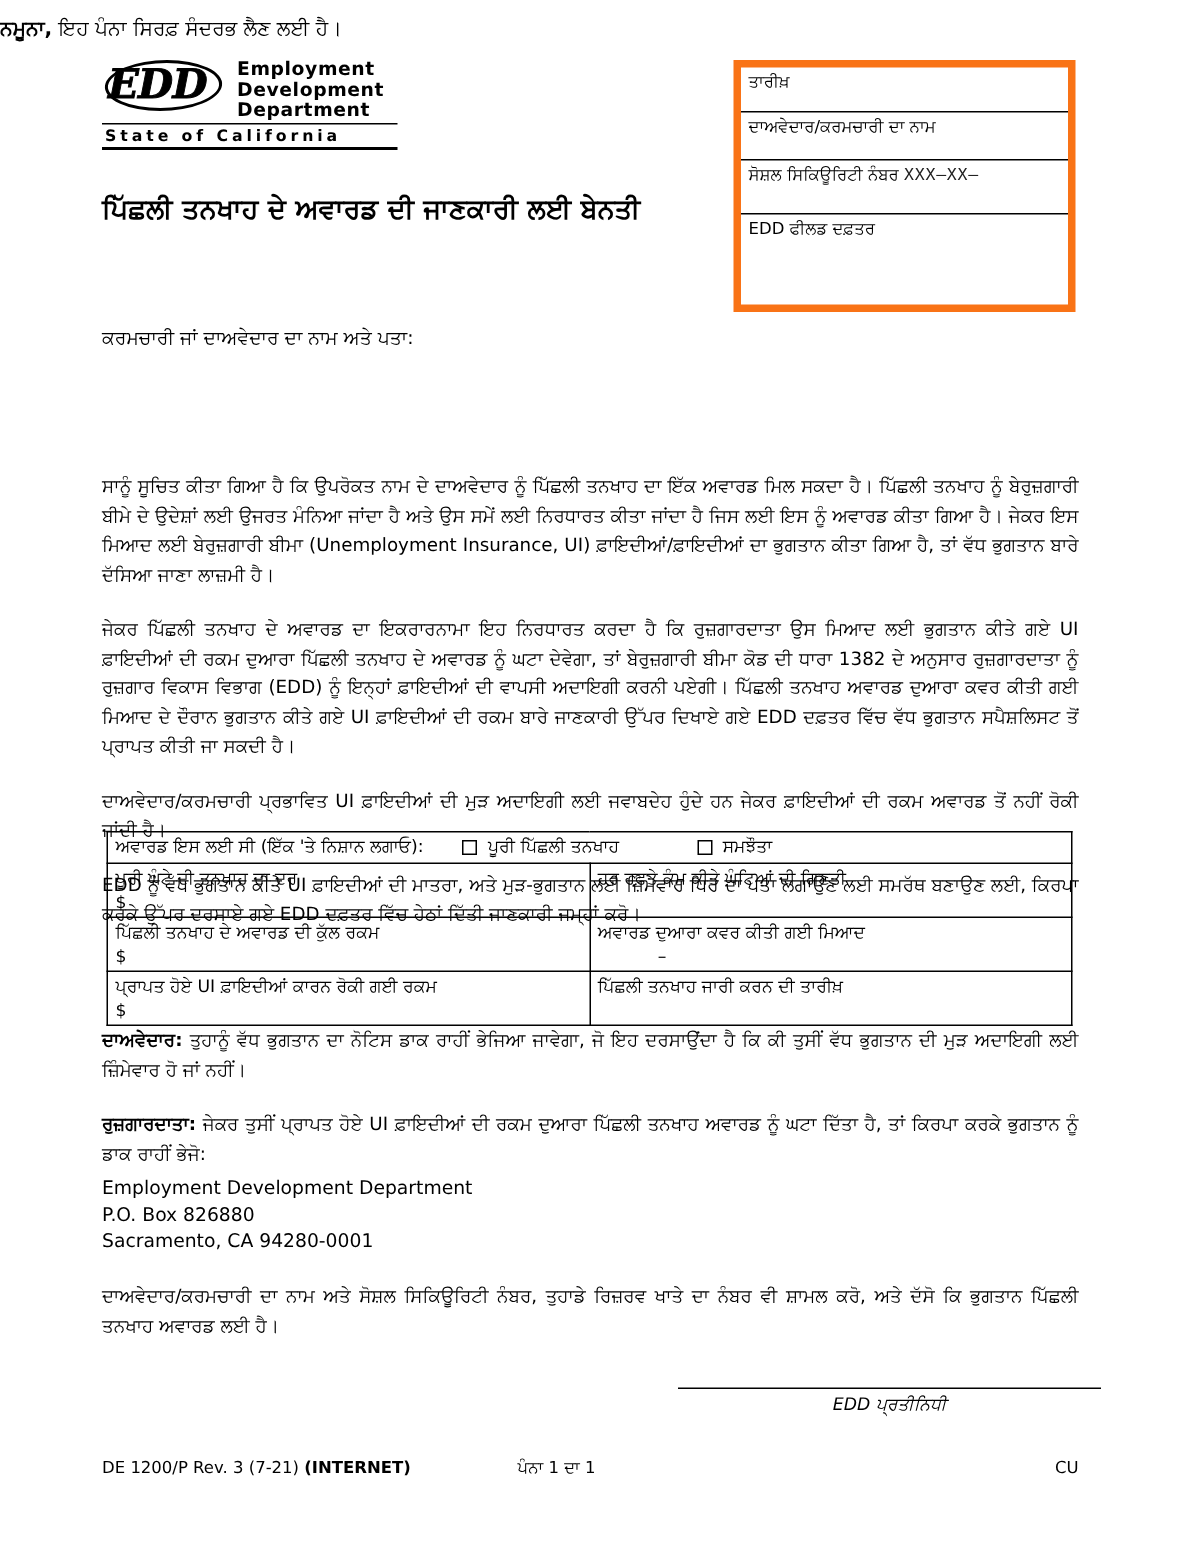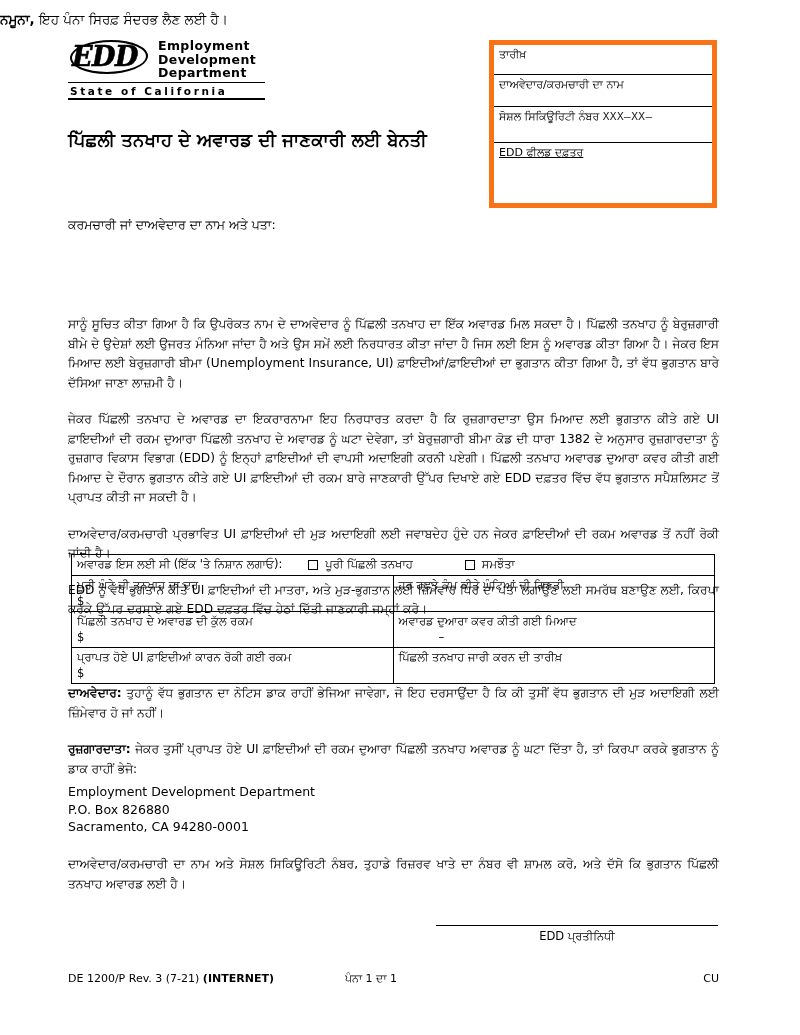--- a/index.html
+++ b/index.html
@@ -120,21 +120,21 @@
     padding: 3px 5px 2px 5px;
     font-size: 11px;
     line-height: 14px;
   }
   .header-box .hb-row:last-child {
     border-bottom: none;
   }
   .hb-r1 { height: 30px; }
   .hb-r2 { height: 32px; }
   .hb-r3 { height: 36px; }
-  .hb-r4 { height: 60px; text-decoration: underline; }
+  .hb-r4 { height: 60px; }
   .hb-sub {
     font-family: "DejaVu Sans Mono", "Liberation Mono", monospace;
     font-size: 11px;
     letter-spacing: 0.5px;
     color: #222;
   }
 
   
   .doc-title {
     position: absolute;
@@ -259,23 +259,24 @@
     top: 855px;
     width: 651px;
     font-size: 12.2px;
     line-height: 19.5px;
     text-align: justify;
   }
 
   
   .sig-block {
     position: absolute;
-    left: 436px;
+    left: 452px;
     top: 925px;
     width: 282px;
+    font-style: italic;
   }
   .sig-line {
     width: 282px;
     height: 1px;
     background: #000;
   }
   .sig-label {
     text-align: center;
     font-size: 11.5px;
     line-height: 18px;

